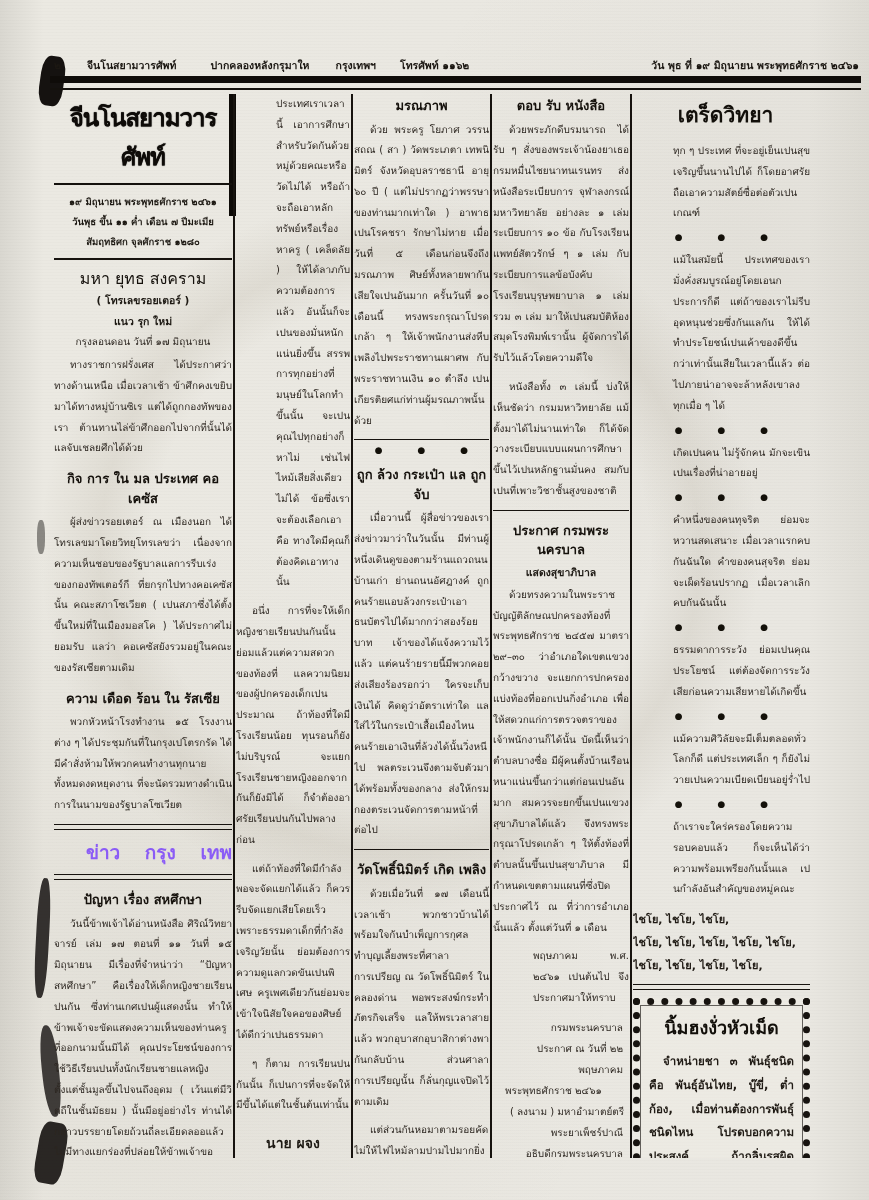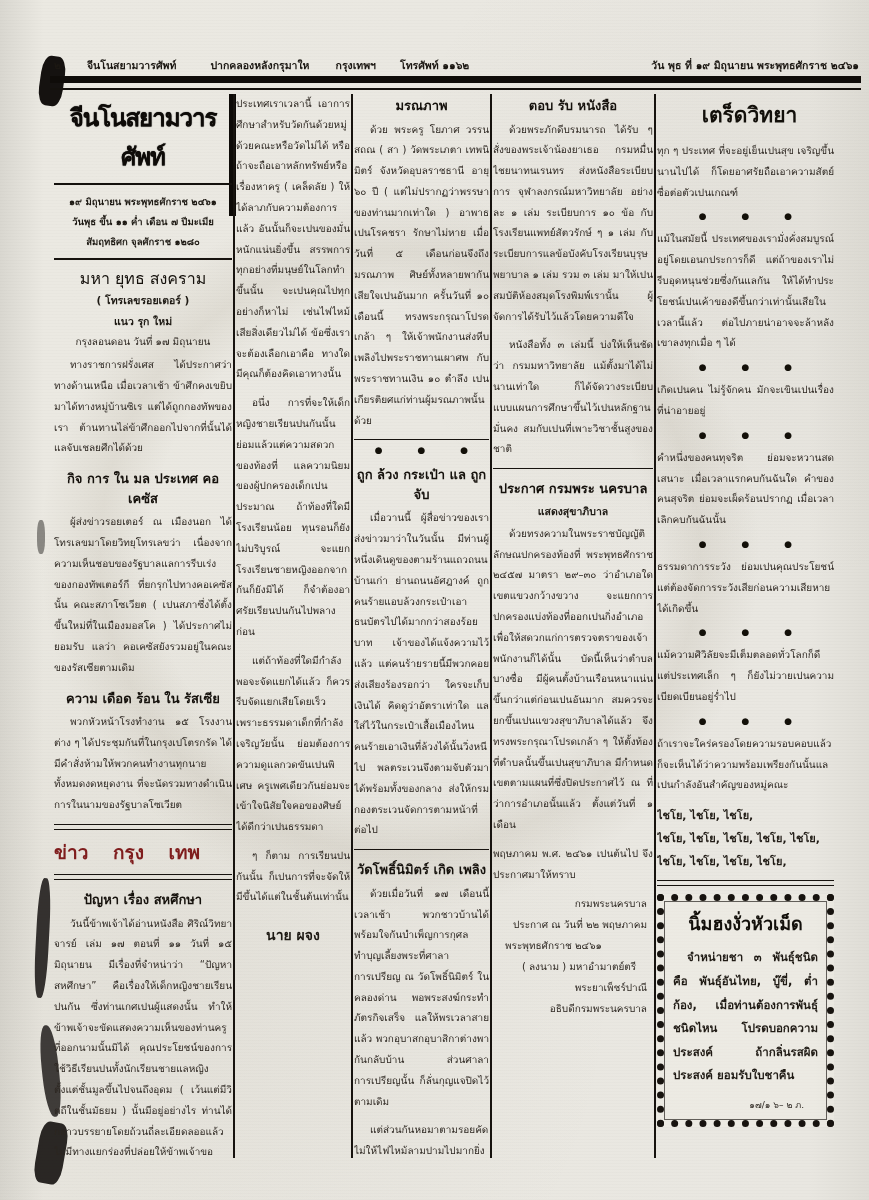--- a/index.html
+++ b/index.html
@@ -28,37 +28,37 @@
   .main-bar{position:absolute;top:76px;left:50px;right:8px;height:7px;background:#0f0c09;}
   .main-thin{position:absolute;top:88px;left:50px;right:8px;border-top:2px solid #14110d;}
   .content{
     position:absolute;top:94px;left:54px;right:9px;bottom:42px;
     display:flex;overflow:hidden;
   }
   .col{overflow:hidden;}
   .c1{width:178px;}
   .c2{width:114px;}
   .c3{width:135px;}
-  .c4{width:160px;}
+  .c4{width:136px;}
   .c5{width:177px;}
   .vr{width:2px;background:#17130f;margin:0 1px;}
   .heavy-vr{position:absolute;left:229px;top:94px;width:7px;height:122px;background:#0d0a07;}
   p{margin:0 0 8px;text-indent:16px;font-size:10px;line-height:2.08;text-align:justify;color:#2c2620;}
-  p.noindent{text-indent:0;}
+  p.noindent{text-indent:0;margin-left:40px;}
   .np{text-align:center;border-bottom:2px solid #17130f;padding:2px 0 6px;margin-bottom:6px;}
   .np-logo{font-size:24px;font-weight:900;letter-spacing:-1px;color:#0e0b08;
     text-shadow:0 0 1px #000;border-bottom:2px solid #14110d;padding:2px 0 7px;margin-bottom:7px;}
   .np-line{font-size:9.5px;font-weight:bold;line-height:2.1;color:#1d1913;}
   .h-lg{font-size:16px;font-weight:normal;text-align:center;margin:8px 0 0;color:#15110c;line-height:1.4;}
   .h-md{font-size:13px;font-weight:bold;text-align:center;margin:10px 0 4px;color:#15110c;line-height:1.5;}
   .sub{font-size:10.5px;font-weight:bold;text-align:center;margin:2px 0 4px;color:#1d1913;}
   .dateline{font-size:10px;text-align:center;margin:2px 0 6px;color:#2c2620;}
   .rule{border-top:1.5px solid #17130f;margin:5px 0;}
   .rule-double{border-top:1.5px solid #17130f;border-bottom:1.5px solid #17130f;height:4px;margin:7px 0;}
-  .bkk{font-size:19px;font-weight:bold;text-align:left;word-spacing:18px;margin:0 0;color:#7f1d1d;}
+  .bkk{font-size:19px;font-weight:bold;text-align:right;word-spacing:18px;margin:0 0;color:#8b5cf6;}
   .sig{font-size:14px;font-weight:bold;text-align:center;margin-top:16px;color:#1d1913;}
   .dots{text-align:center;font-size:9px;letter-spacing:16px;padding-left:16px;margin:4px 0 8px;color:#131009;}
   .h-xl{font-size:21px;font-weight:bold;text-align:center;margin:4px 0 10px;color:#120f0a;padding-left:8px;}
   .sign-block{font-size:10px;line-height:2.1;margin-top:4px;color:#2c2620;padding-left:12px;}
   .sign-block .r{text-align:right;padding-right:6px;}
   .sign-block .c{text-align:center;}
   .cheer{font-size:11px;font-weight:bold;line-height:2.1;color:#201b15;text-align:justify;}
   .ad{margin-top:8px;border:7px dotted #17130f;box-shadow:inset 0 0 0 1px rgba(23,19,15,.65);
       padding:6px 9px 8px;background:rgba(243,241,233,.35);}
   .ad-title{font-size:18px;font-weight:bold;text-align:center;margin:2px 0 8px;color:#120f0a;}

